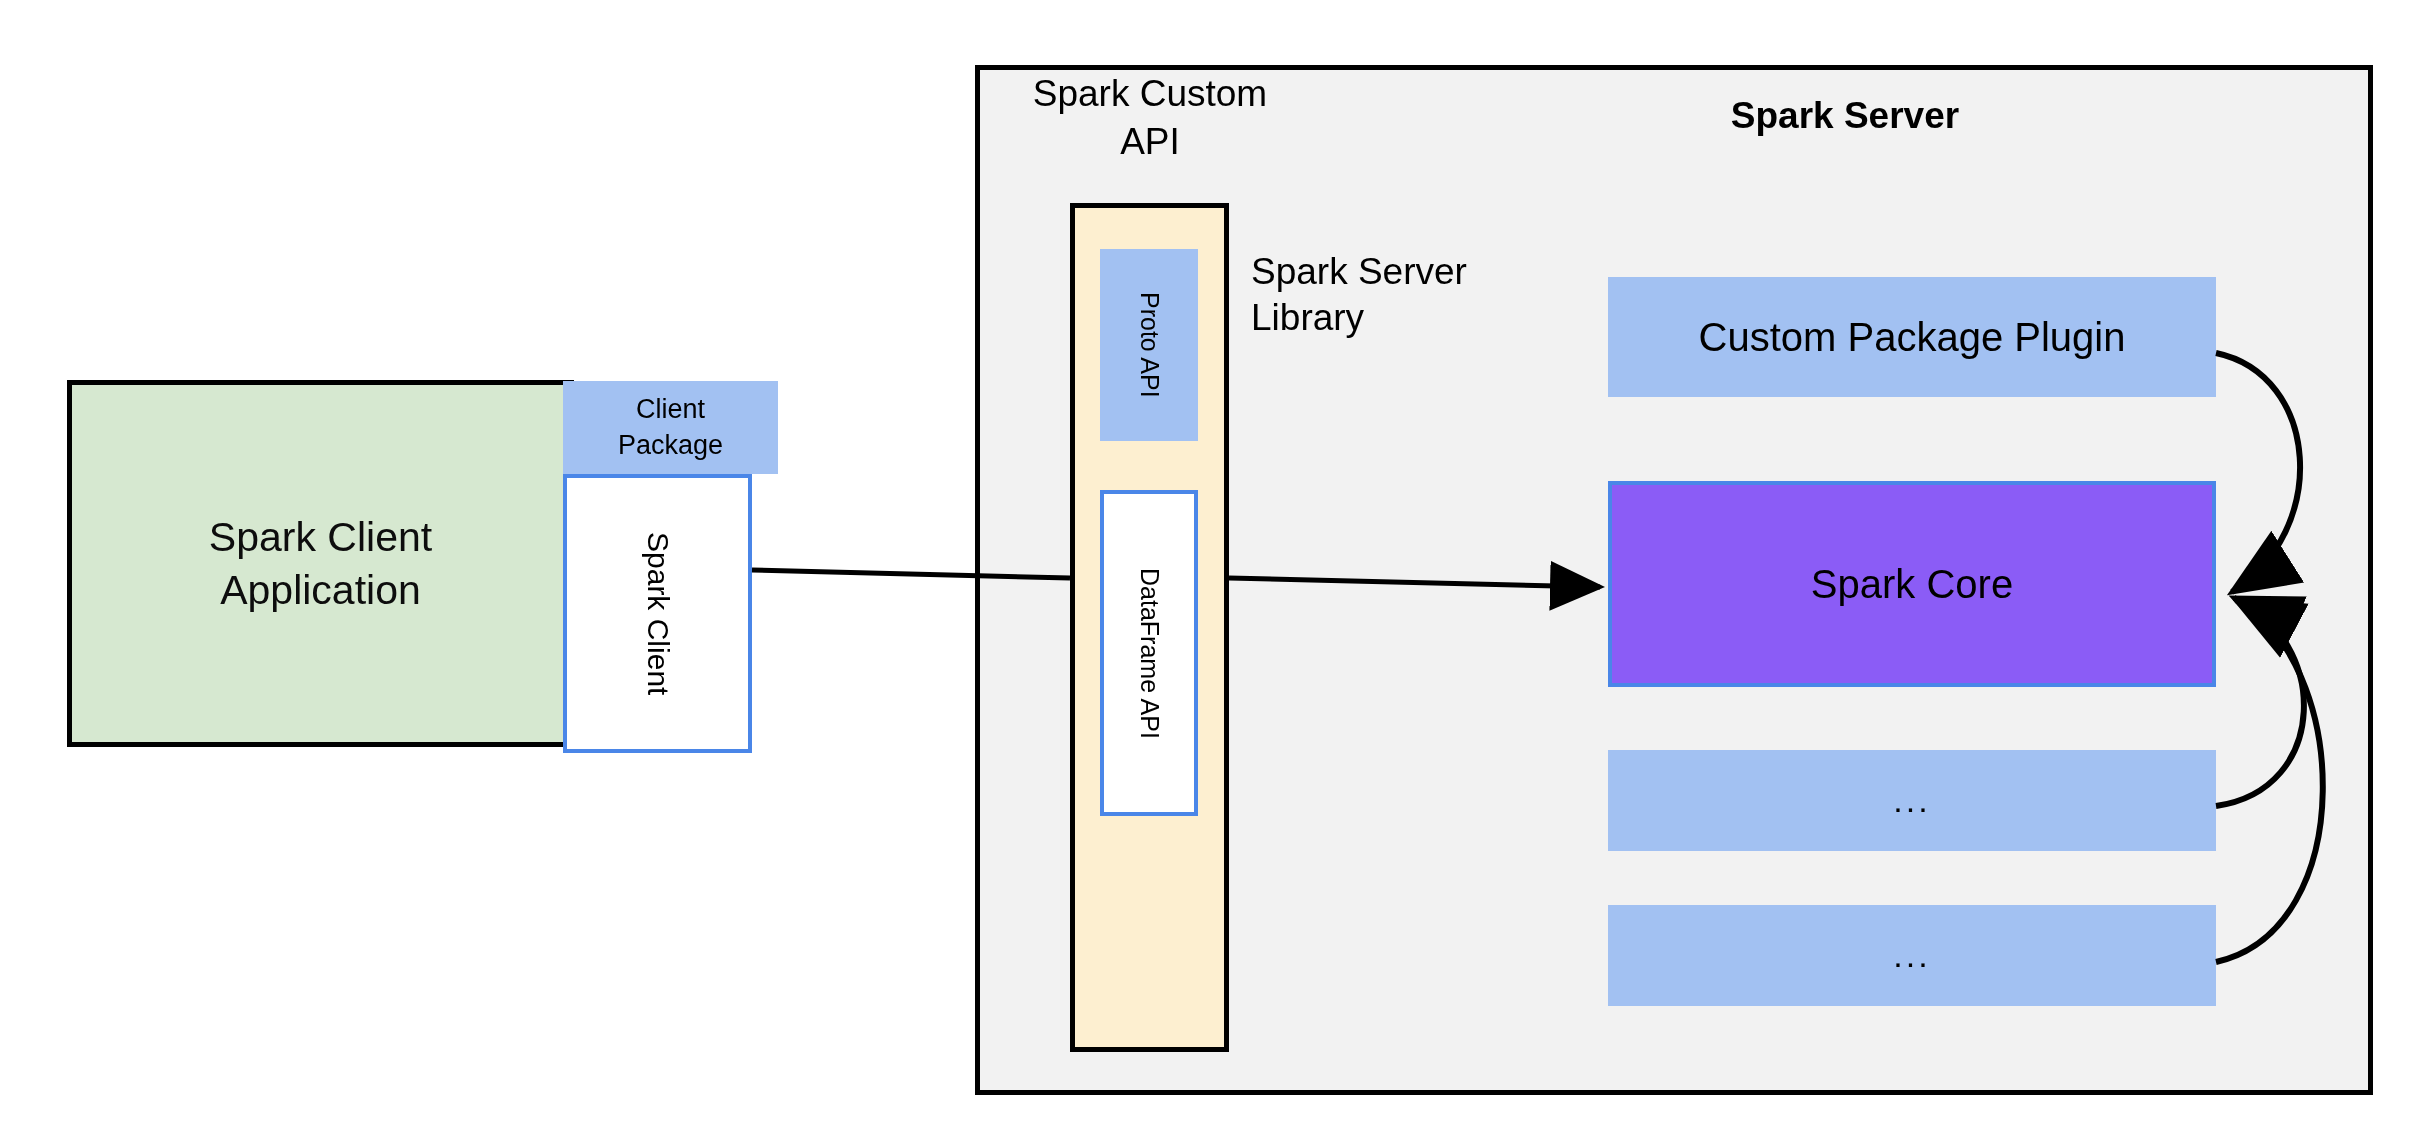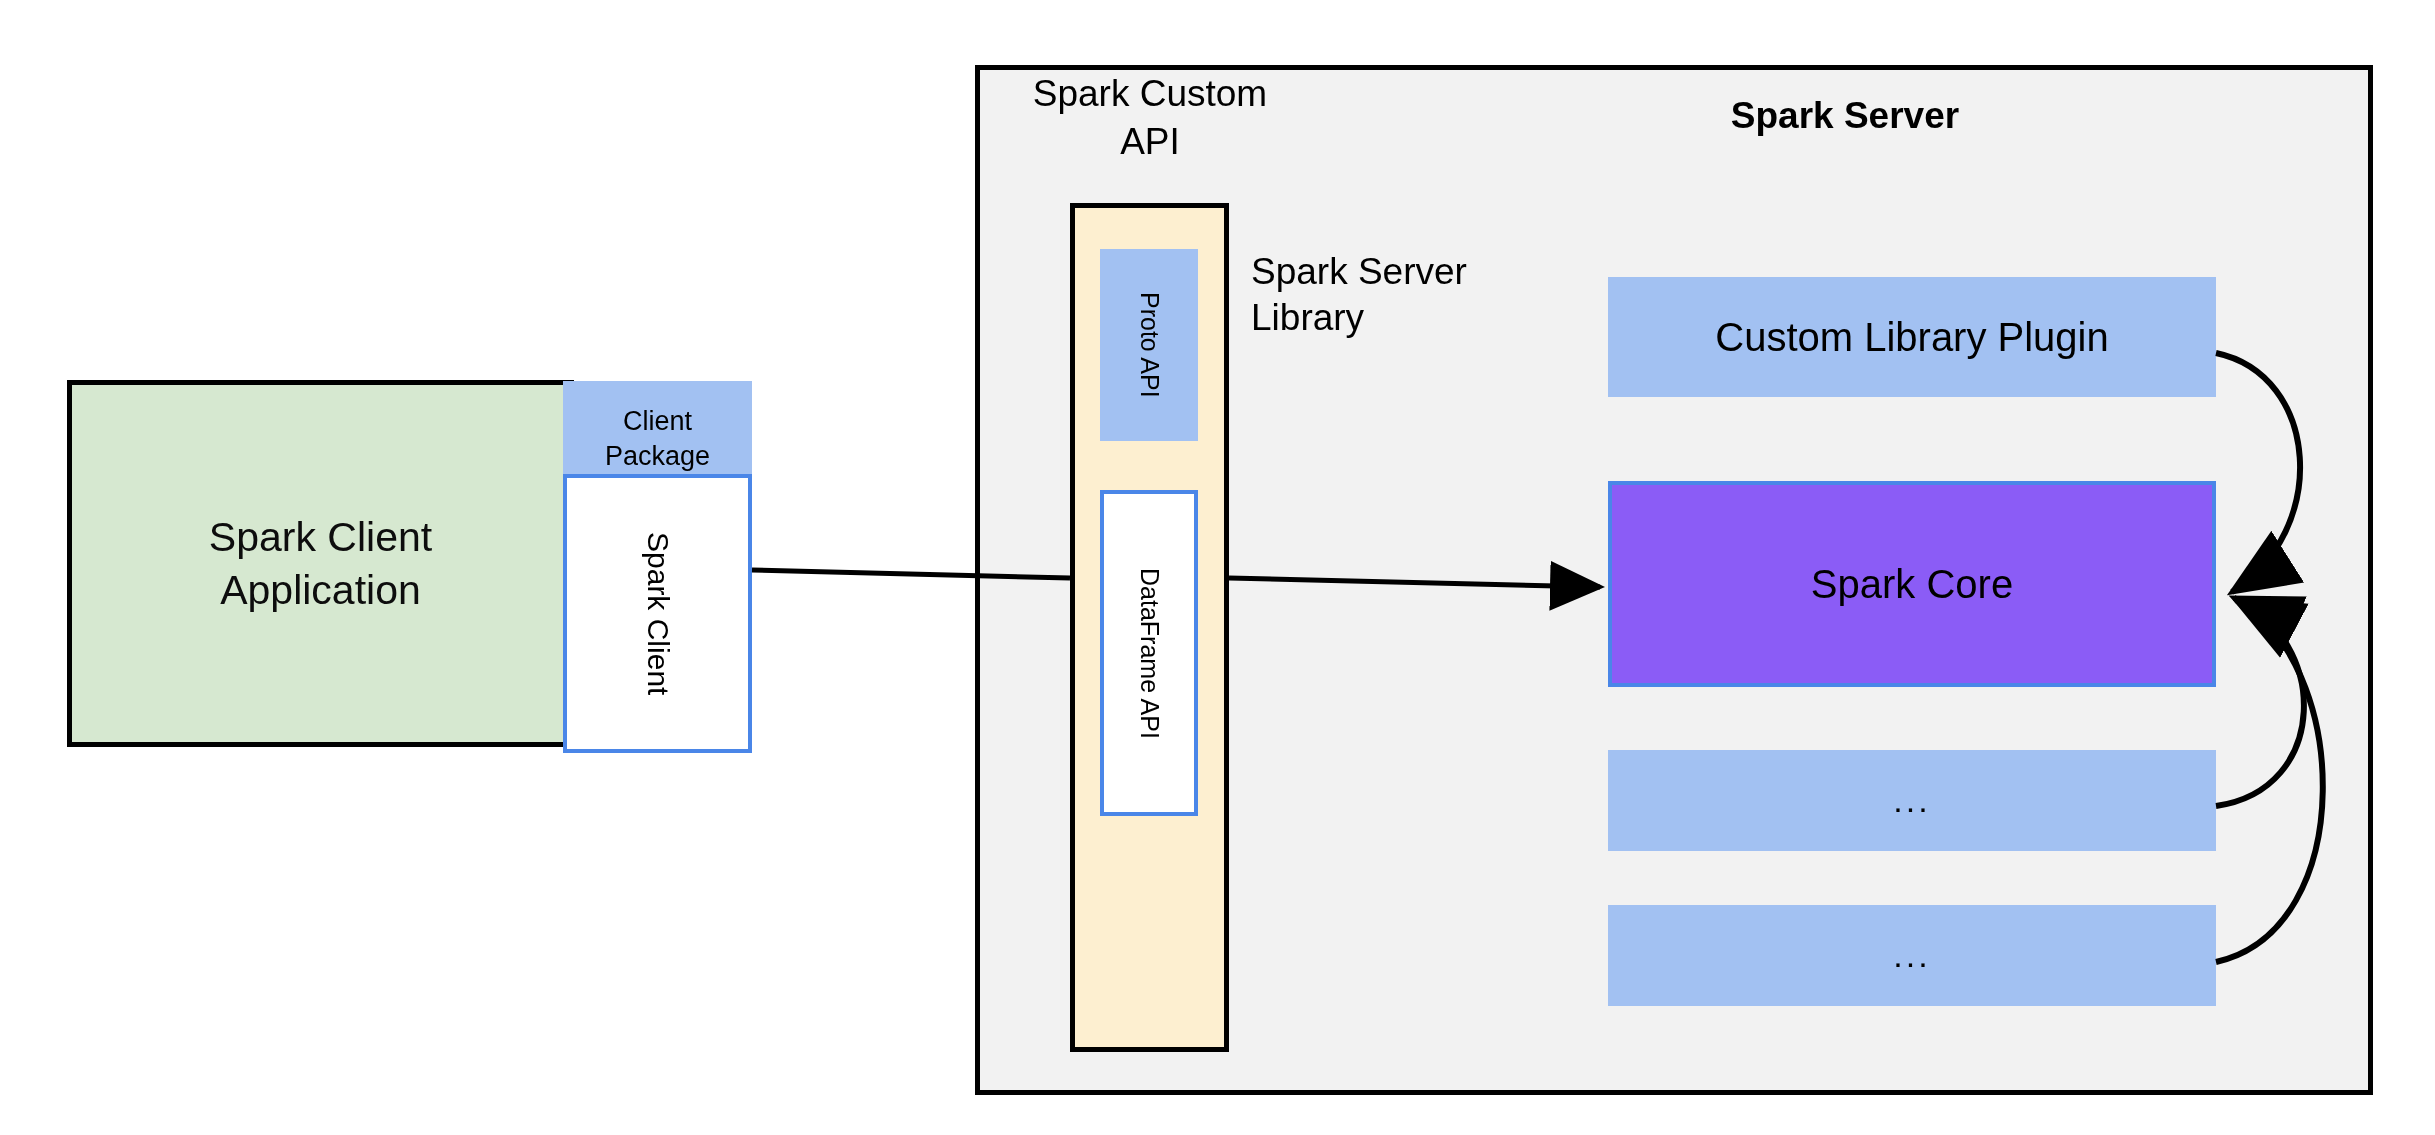--- a/index.html
+++ b/index.html
@@ -44,25 +44,25 @@
     line-height: 1.28;
     text-align: center;
     white-space: pre-line;
     color: #0d0d0d;
   }
 
   .client-package {
     position: absolute;
     left: 563px;
     top: 381px;
-    width: 189px;
+    width: 215px;
     height: 93px;
     background: #a2c1f2;
     display: flex;
-    align-items: flex-end;
+    align-items: center;
     justify-content: center;
     z-index: 3;
   }
   .client-package-label {
     font-size: 27px;
     line-height: 1.3;
     text-align: center;
     white-space: pre-line;
   }
 
@@ -261,21 +261,21 @@
 
   <div class="proto-api">
     <span class="proto-api-label">Proto API</span>
   </div>
 
   <div class="dataframe-api">
     <span class="dataframe-api-label">DataFrame API</span>
   </div>
 
   <div class="srv-box plugin">
-    <span class="srv-box-label">Custom Library Plugin</span>
+    <span class="srv-box-label">Custom Package Plugin</span>
   </div>
 
   <div class="srv-box core">
     <span class="srv-box-label">Spark Core</span>
   </div>
 
   <div class="srv-box dots1">
     <span class="srv-box-label dots">...</span>
   </div>
 

